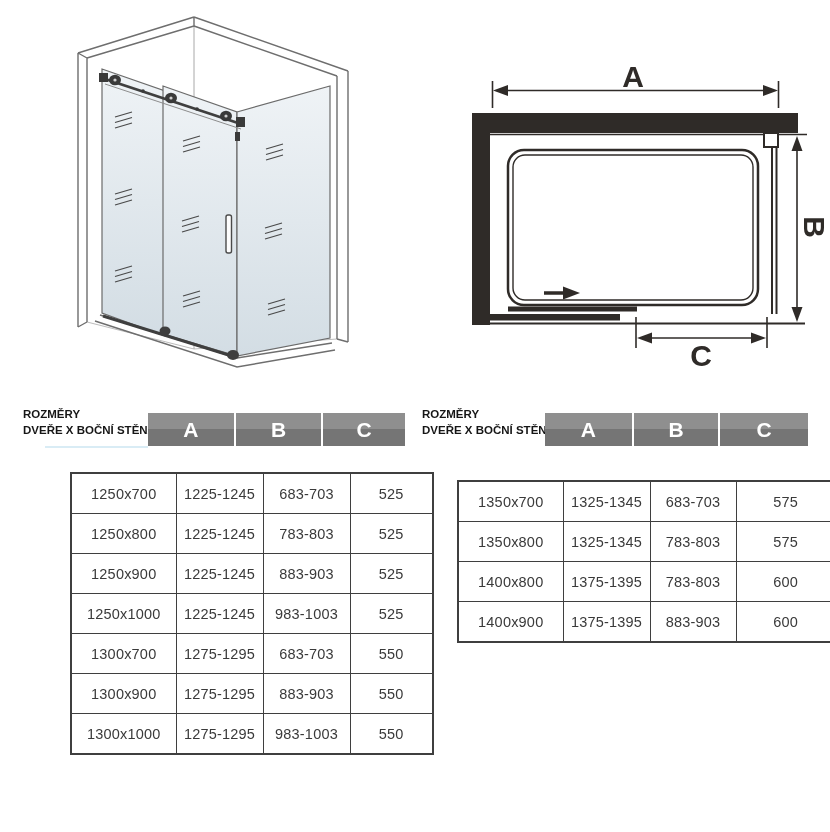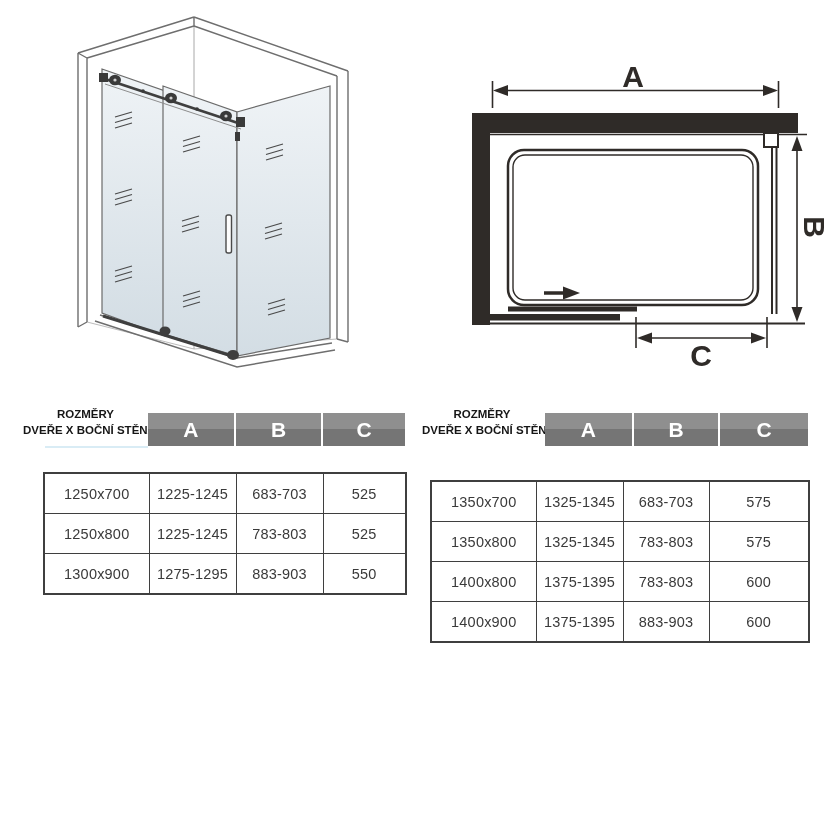--- a/index.html
+++ b/index.html
@@ -2,30 +2,30 @@
 <html><head>
 <meta charset="utf-8">
 <style>
   html,body{margin:0;padding:0;background:#ffffff;}
   body{width:830px;height:832px;position:relative;overflow:hidden;
        font-family:"Liberation Sans",sans-serif;color:#3a3a3a;}
   .abs{position:absolute;}
 
   
   .hdr-label{font-weight:bold;font-size:11.5px;line-height:1.35;color:#161616;
-             text-align:center;white-space:nowrap;}
+             text-align:left;white-space:nowrap;}
   
   .hdr-bar{display:flex;height:33px;}
   .hdr-cell{background:linear-gradient(to bottom,#8f8f8f 0%,#8f8f8f 48%,#757575 48%,#757575 100%);
             color:#ffffff;font-weight:bold;font-size:21px;
             display:flex;align-items:center;justify-content:center;}
   .hdr-cell + .hdr-cell{border-left:2px solid #ffffff;}
 
   
-  table.spec{border-collapse:collapse;table-layout:fixed;border:2px solid #3f3f3f;}
+  table.spec{border-collapse:collapse;table-layout:fixed;border:2px solid #3f3f3f;margin-left:27px;}
   table.spec td{border:1px solid #3f3f3f;height:39px;padding:0;
                 text-align:center;vertical-align:middle;
                 font-size:14.5px;color:#3a3a3a;letter-spacing:.2px;}
 
   .divider-blue{background:#d9ecf5;}
 
   svg text{font-family:"Liberation Sans",sans-serif;}
 </style>
 </head>
 <body>
@@ -160,23 +160,47 @@
       <td>683-703</td>
       <td>525</td>
     </tr>
     <tr>
       <td>1250x800</td>
       <td>1225-1245</td>
       <td>783-803</td>
       <td>525</td>
     </tr>
     <tr>
+      <td>1250x900</td>
+      <td>1225-1245</td>
+      <td>883-903</td>
+      <td>525</td>
+    </tr>
+    <tr>
+      <td>1250x1000</td>
+      <td>1225-1245</td>
+      <td>983-1003</td>
+      <td>525</td>
+    </tr>
+    <tr>
+      <td>1300x700</td>
+      <td>1275-1295</td>
+      <td>683-703</td>
+      <td>550</td>
+    </tr>
+    <tr>
       <td>1300x900</td>
       <td>1275-1295</td>
       <td>883-903</td>
+      <td>550</td>
+    </tr>
+    <tr>
+      <td>1300x1000</td>
+      <td>1275-1295</td>
+      <td>983-1003</td>
       <td>550</td>
     </tr>
   </tbody>
 </table>
 
 <div class="abs hdr-label" style="left:422px;top:407px;width:120px;">
   <div>ROZMĚRY</div>
   <div>DVEŘE X BOČNÍ STĚNA</div>
 </div>
 

